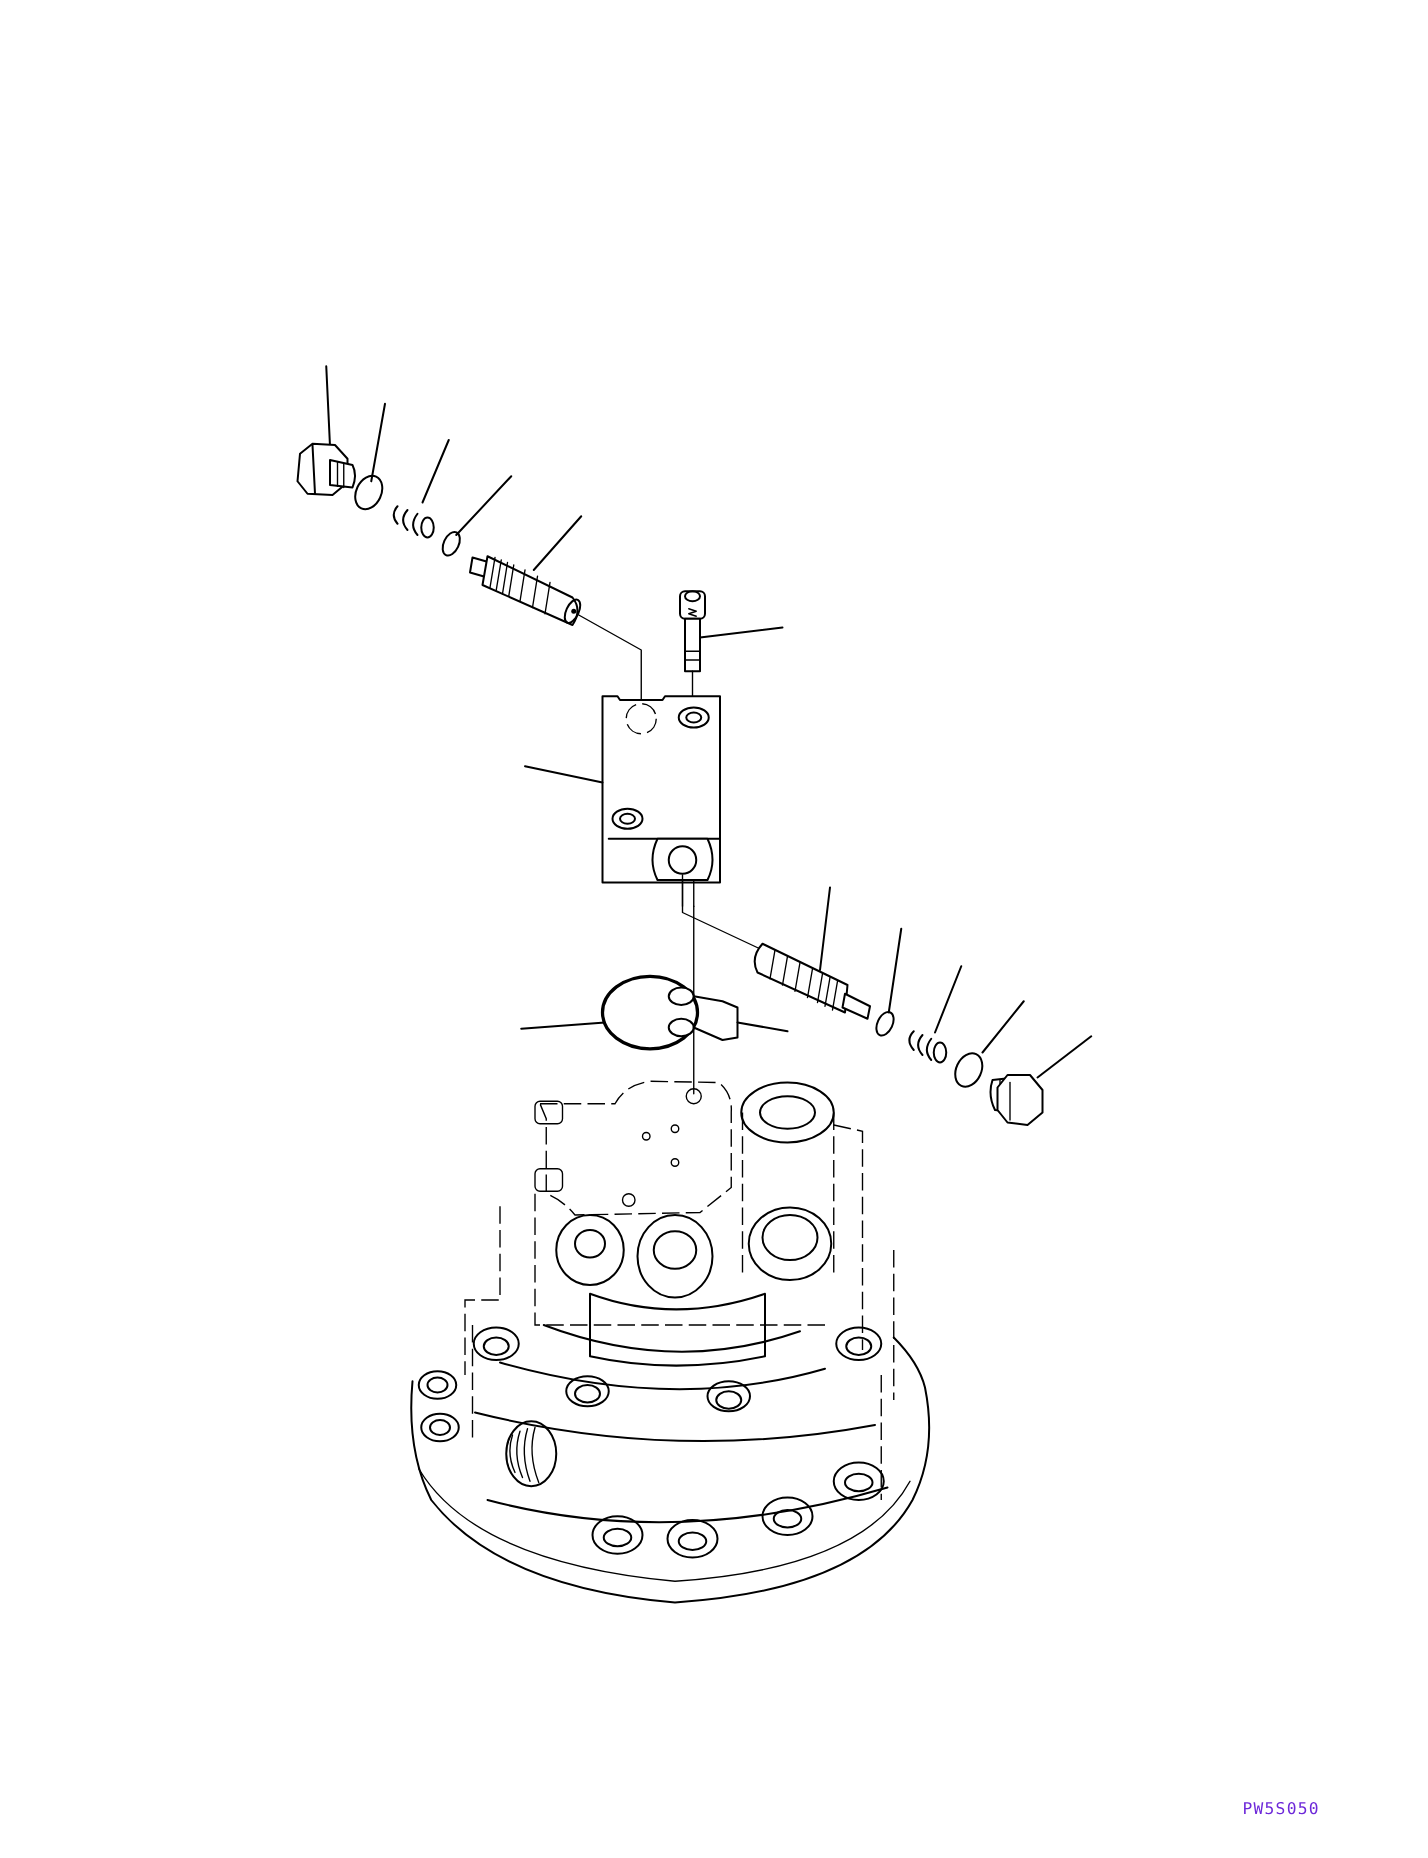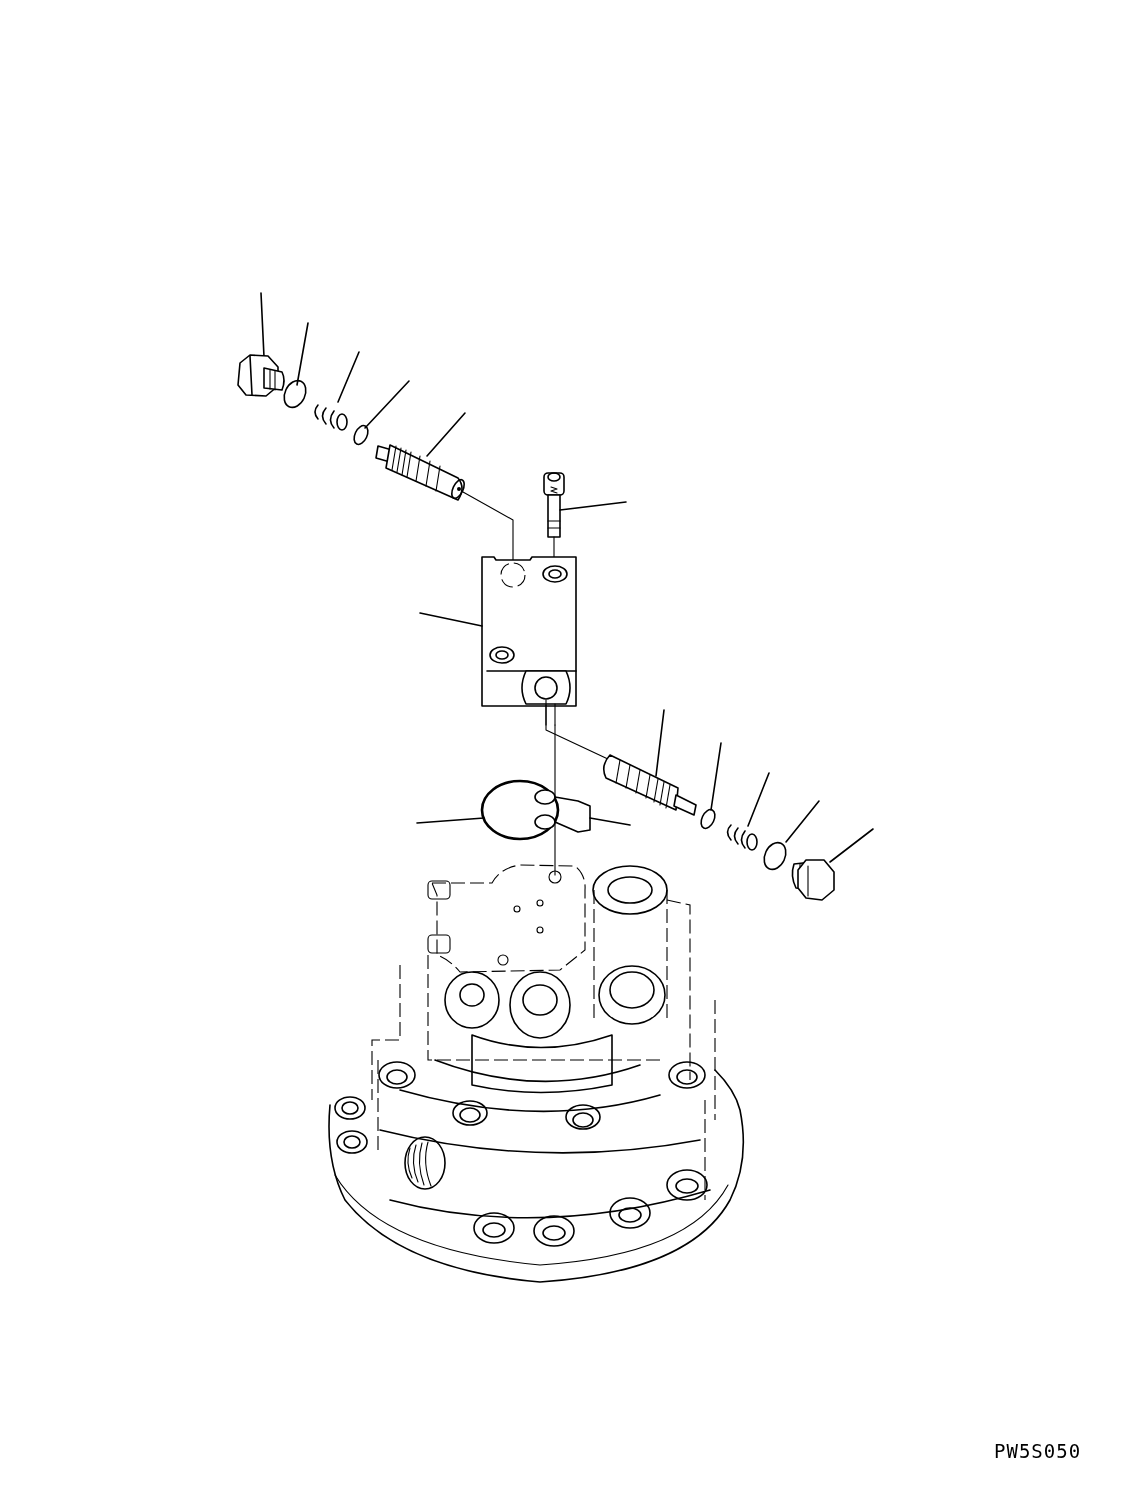--- a/index.html
+++ b/index.html
@@ -4,21 +4,21 @@
   <style>
     html, body { margin: 0; padding: 0; background: #ffffff; }
     body { width: 1142px; height: 1486px; position: relative; overflow: hidden; font-family: "DejaVu Sans Mono", monospace; }
     #canvas { position: absolute; left: 0; top: 0; width: 1142px; height: 1486px; }
     svg { position: absolute; left: 0; top: 0; }
     .ln { stroke: #000; fill: none; stroke-width: 1.6; stroke-linecap: round; stroke-linejoin: round; }
     .thin { stroke: #000; fill: none; stroke-width: 1.1; stroke-linecap: round; stroke-linejoin: round; }
     .thk { stroke: #000; fill: none; stroke-width: 2.6; }
     .dash { stroke: #000; fill: none; stroke-width: 1.1; stroke-dasharray: 14 5; }
     .wf { fill: #fff; }
-    #drawing-code { position: absolute; left: 994px; top: 1440px; font-size: 19px; letter-spacing: 1px; color: #000000; }
+    #drawing-code { position: absolute; left: 994px; top: 1440px; font-size: 13px; letter-spacing: 1px; color: #6d28d9; }
   </style>
 </head>
 <body>
 
 <div id="canvas">
 <svg width="1142" height="1486" viewBox="0 0 1142 1486">
 
   <g>
 
     <line class="ln" x1="261" y1="293" x2="264" y2="357"></line>

